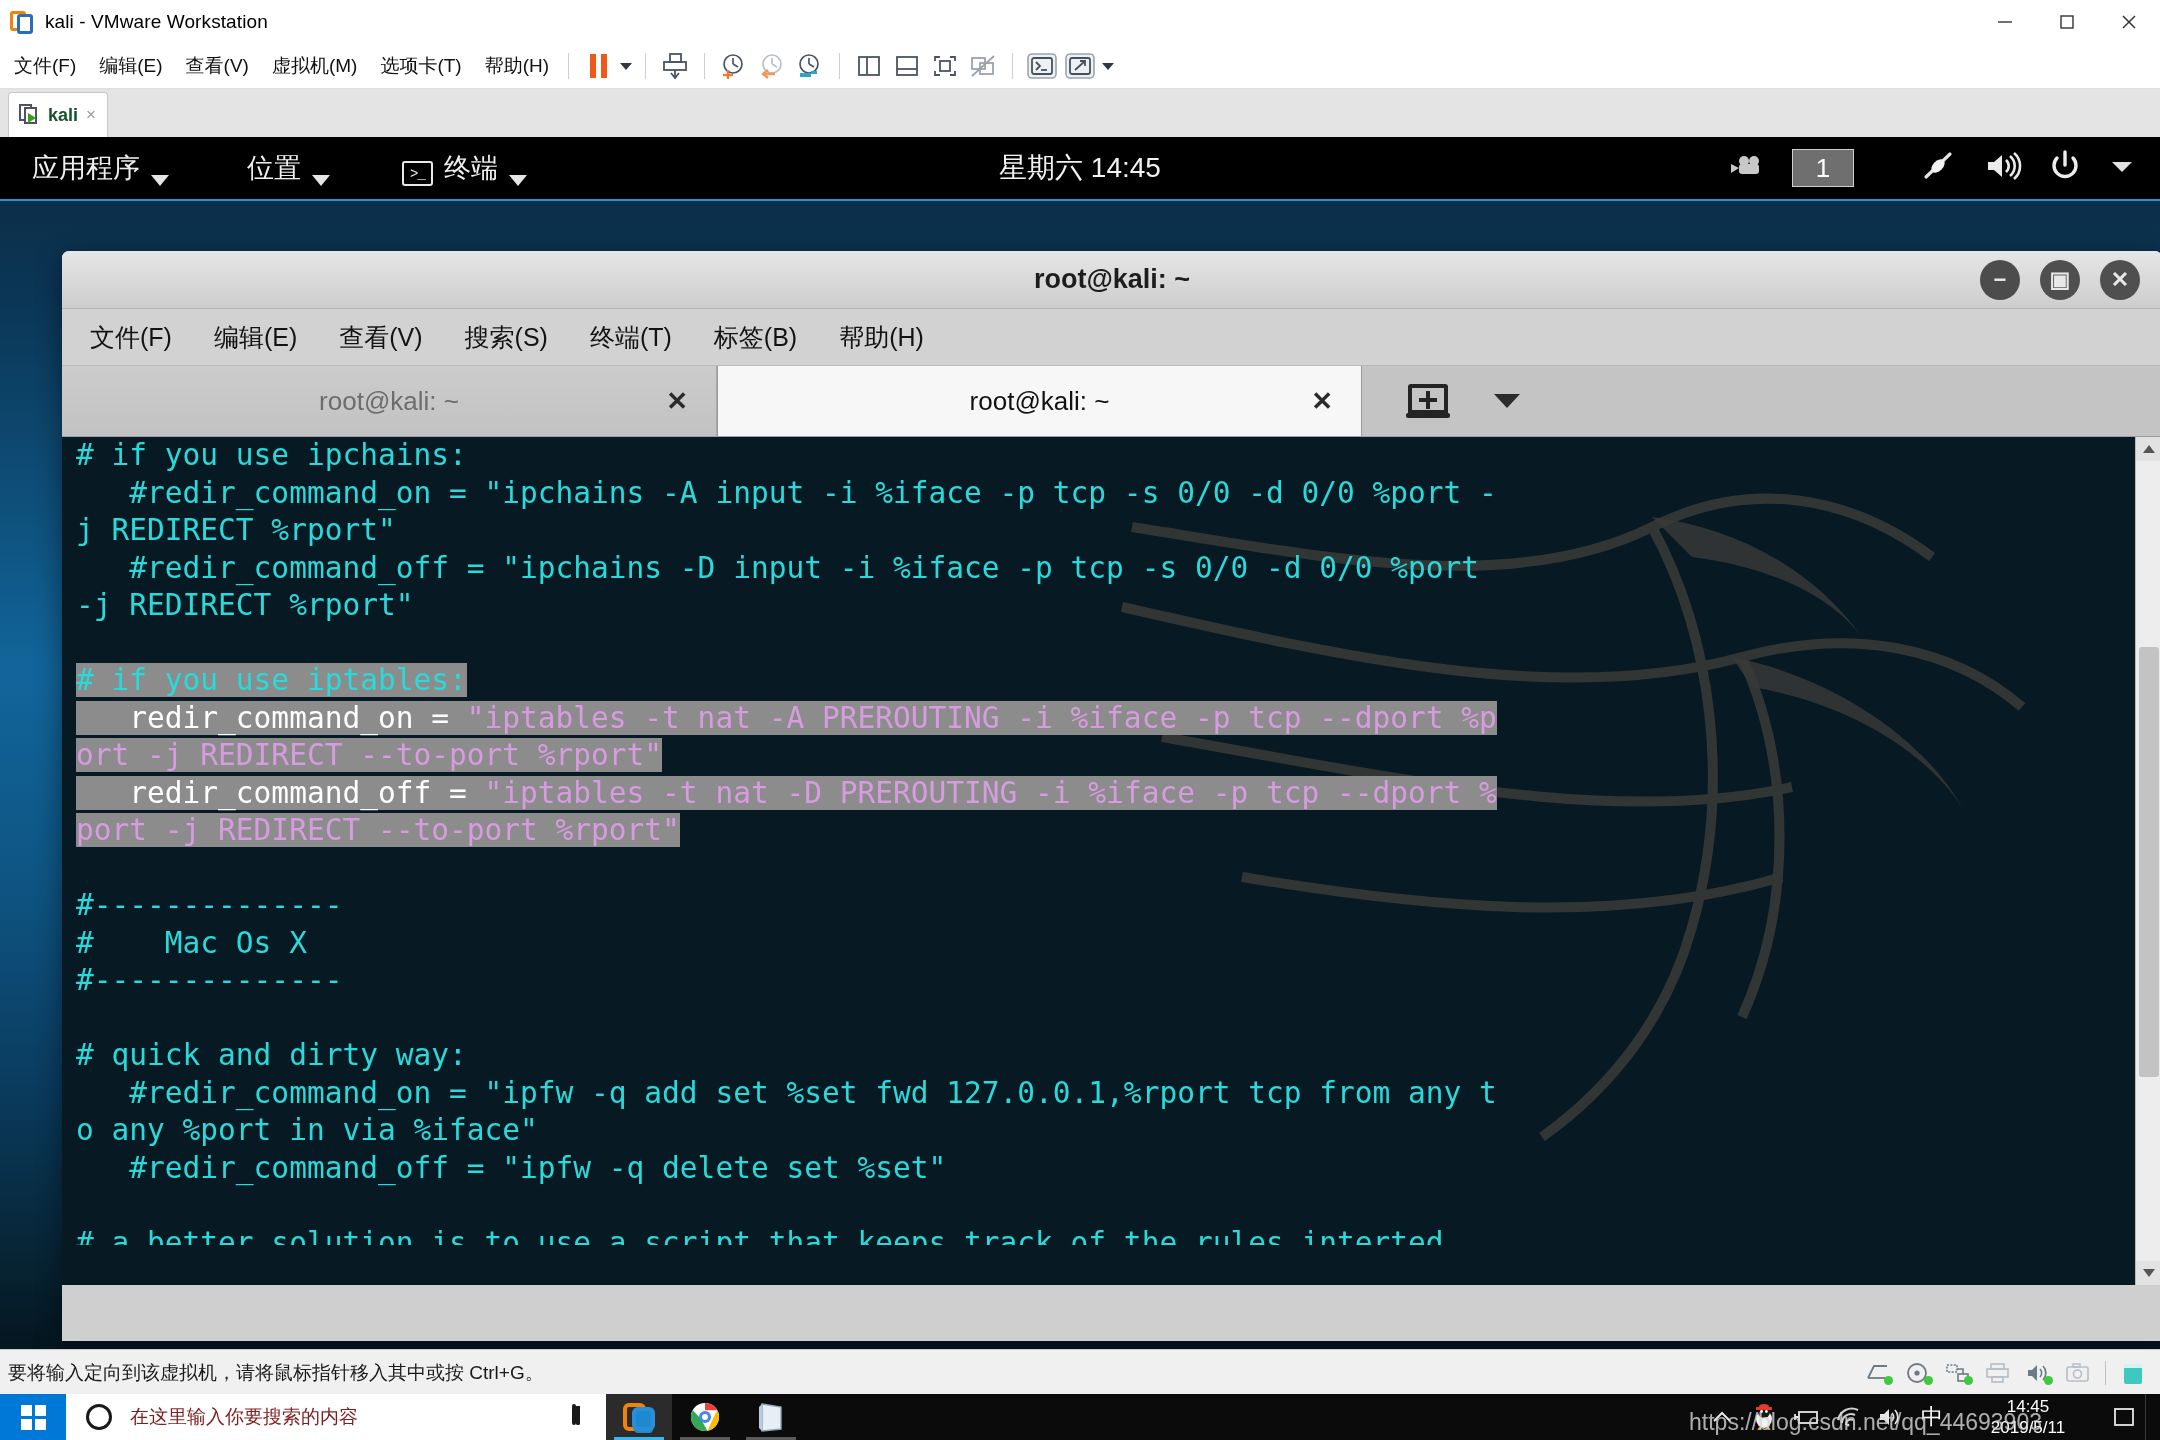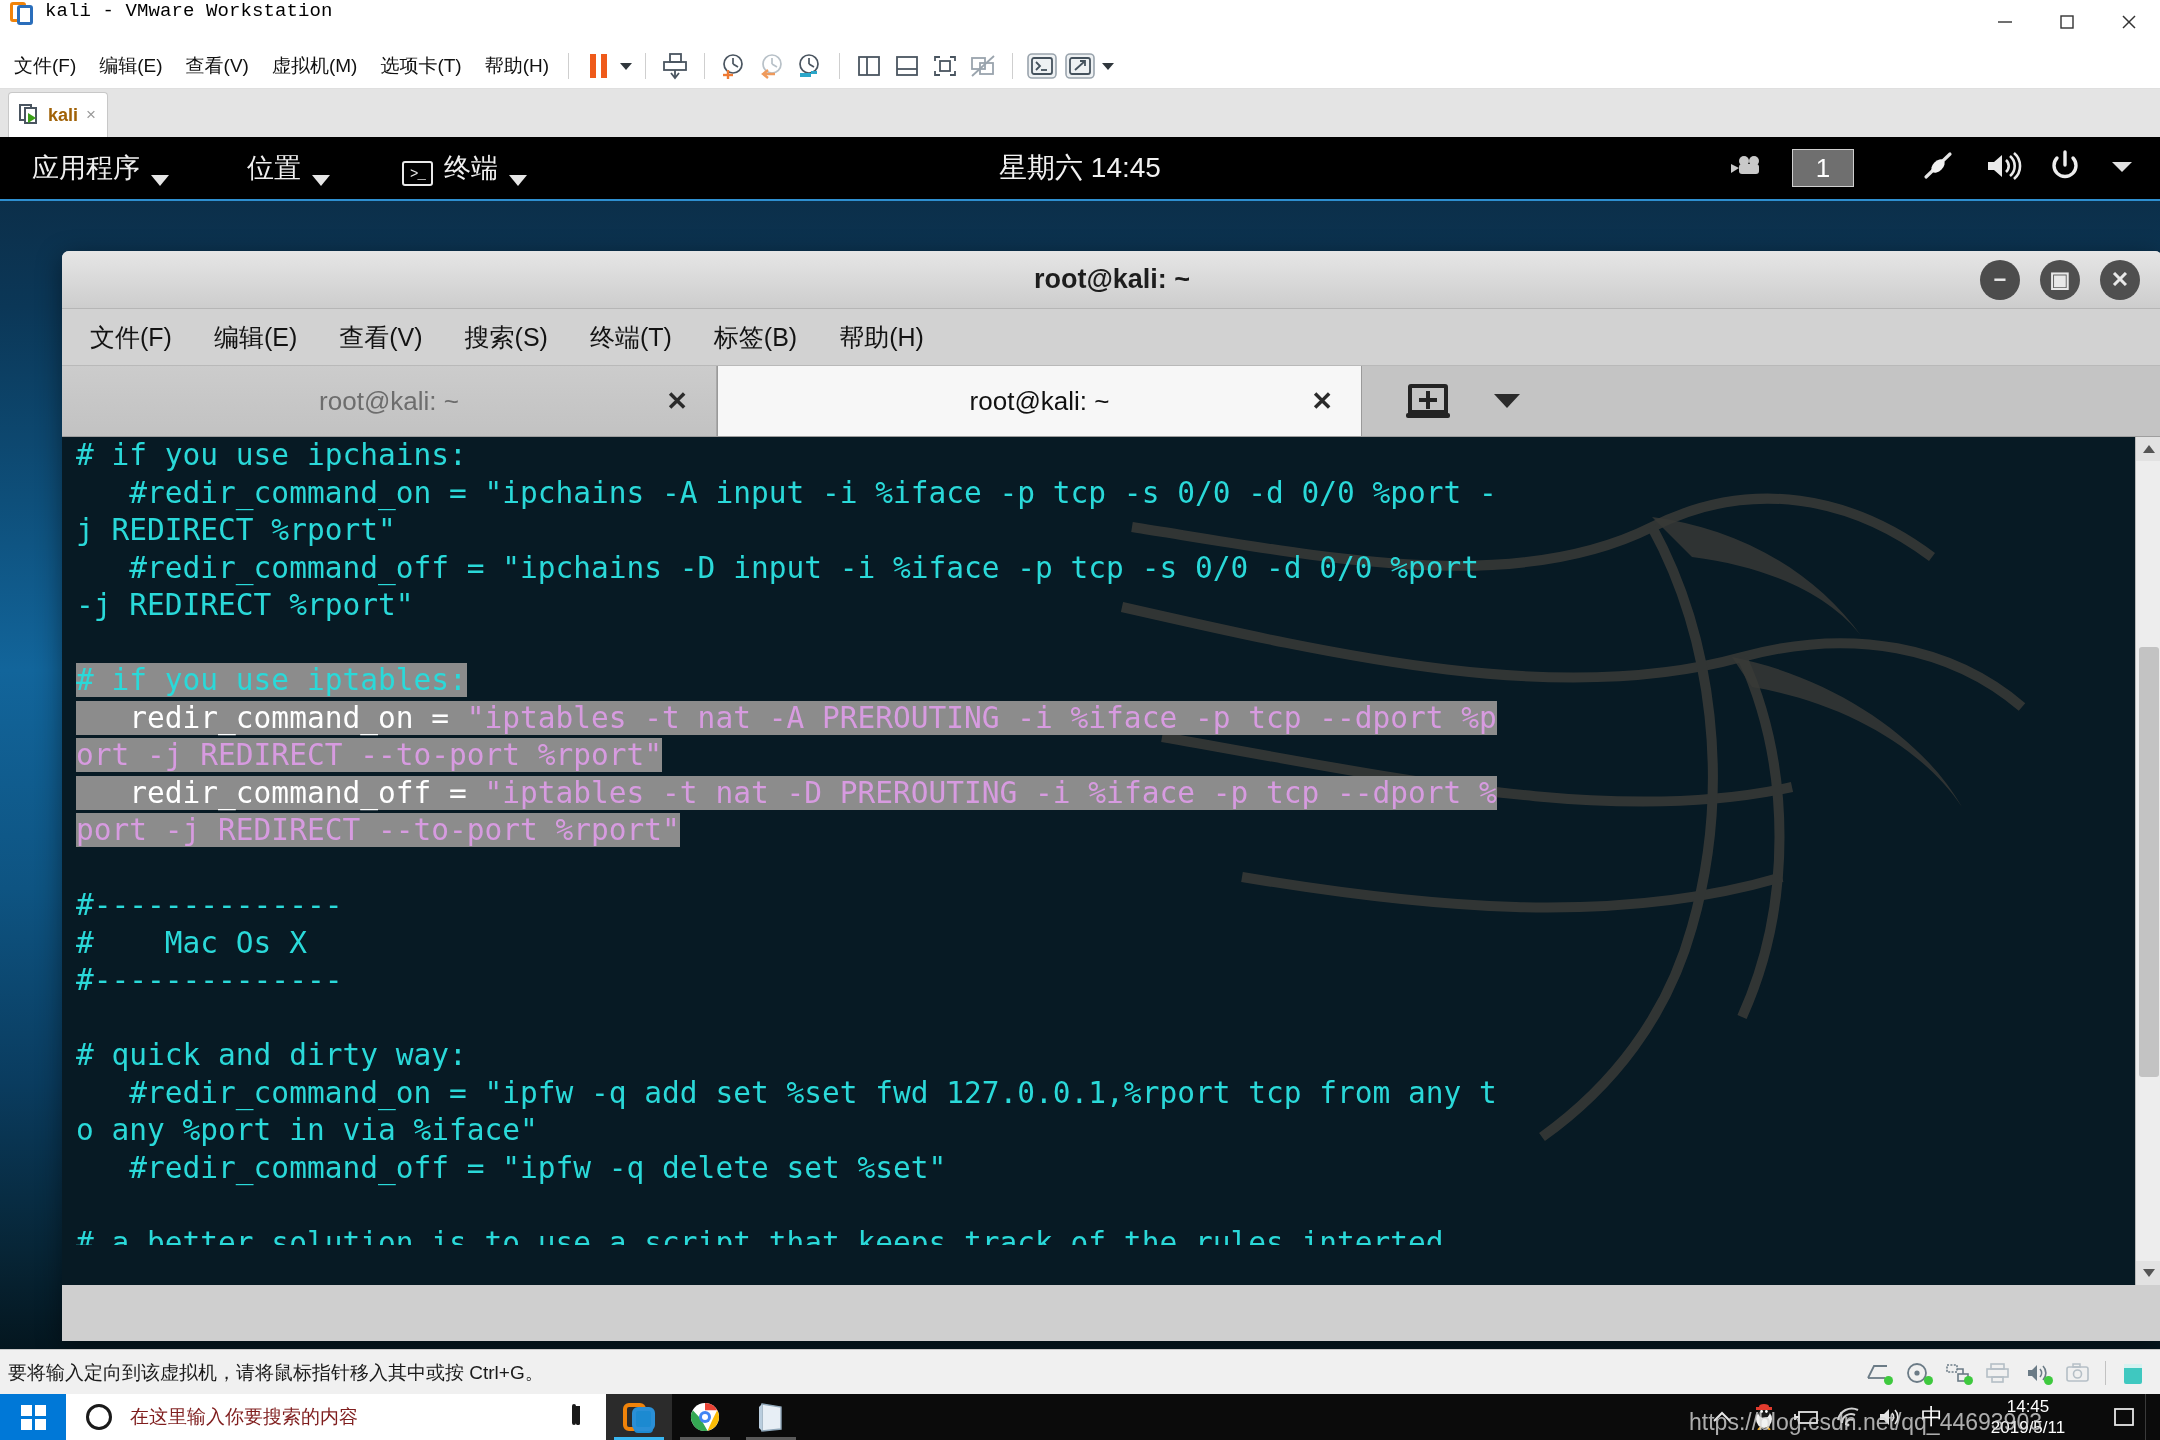--- a/index.html
+++ b/index.html
@@ -7,21 +7,21 @@
     width:2160px;height:1440px;overflow:hidden;
     font-family:"Liberation Sans",sans-serif;
     background:#ffffff;
   }
   #root{position:relative;width:2160px;height:1440px;}
 
   
   .vmw-titlebar{
     position:absolute;left:0;top:0;width:2160px;height:44px;
     background:#ffffff;border-bottom:1px solid #a16207;
-    display:flex;font-family:Liberation Mono, monospace;
+    display:flex;align-items:center;
   }
   .vmw-title-icon{
     width:26px;height:26px;margin-left:10px;margin-right:9px;position:relative;flex:none;
   }
   .vmw-title-icon .sq1{position:absolute;left:0;top:2px;width:16px;height:20px;border:3px solid #f0830a;border-radius:3px;box-sizing:border-box;}
   .vmw-title-icon .sq2{position:absolute;left:7px;top:5px;width:16px;height:20px;border:3px solid #2a6ebb;border-radius:3px;box-sizing:border-box;background:#fff;}
   .vmw-title-text{font-size:19px;color:#000;letter-spacing:.1px;}
   .vmw-winbtns{position:absolute;right:0;top:0;height:44px;display:flex;}
   .vmw-winbtn{width:62px;height:44px;display:flex;align-items:center;justify-content:center;color:#333;font-size:20px;}
   .vmw-winbtn svg{display:block;}
@@ -44,21 +44,21 @@
   }
   .vm-tab{
     position:absolute;left:8px;top:3px;height:45px;width:100px;background:#fff;
     border:1px solid #c8c8c8;border-bottom:none;border-radius:4px 4px 0 0;
     display:flex;align-items:center;padding:0 10px;box-sizing:border-box;
   }
   .vm-tab .tabicon{width:22px;height:22px;position:relative;margin-right:7px;flex:none;}
   .vm-tab .tabicon .p1{position:absolute;left:0;top:0;width:13px;height:17px;border:2px solid #4a5560;box-sizing:border-box;}
   .vm-tab .tabicon .p2{position:absolute;left:5px;top:3px;width:13px;height:17px;border:2px solid #4a5560;box-sizing:border-box;background:#fff;}
   .vm-tab .tabicon .play{position:absolute;left:9px;top:9px;width:0;height:0;border-left:8px solid #3aa017;border-top:5px solid transparent;border-bottom:5px solid transparent;}
-  .vm-tab .tablabel{font-size:18px;color:#a16207;font-weight:bold;}
+  .vm-tab .tablabel{font-size:18px;color:#14532d;font-weight:bold;}
   .vm-tab .tabclose{margin-left:8px;color:#9a9a9a;font-size:17px;}
 
   
   .guest{
     position:absolute;left:0;top:137px;width:2160px;height:1212px;
     background:linear-gradient(180deg,#0c2a42 0%,#0b3757 14%,#0e4f7a 30%,#12659b 44%,#0e5482 62%,#0a3c5f 78%,#072536 92%,#04161f 100%);
     overflow:hidden;
   }
   .guest-bg-glow{
     position:absolute;left:0;top:60px;width:2160px;height:1000px;

